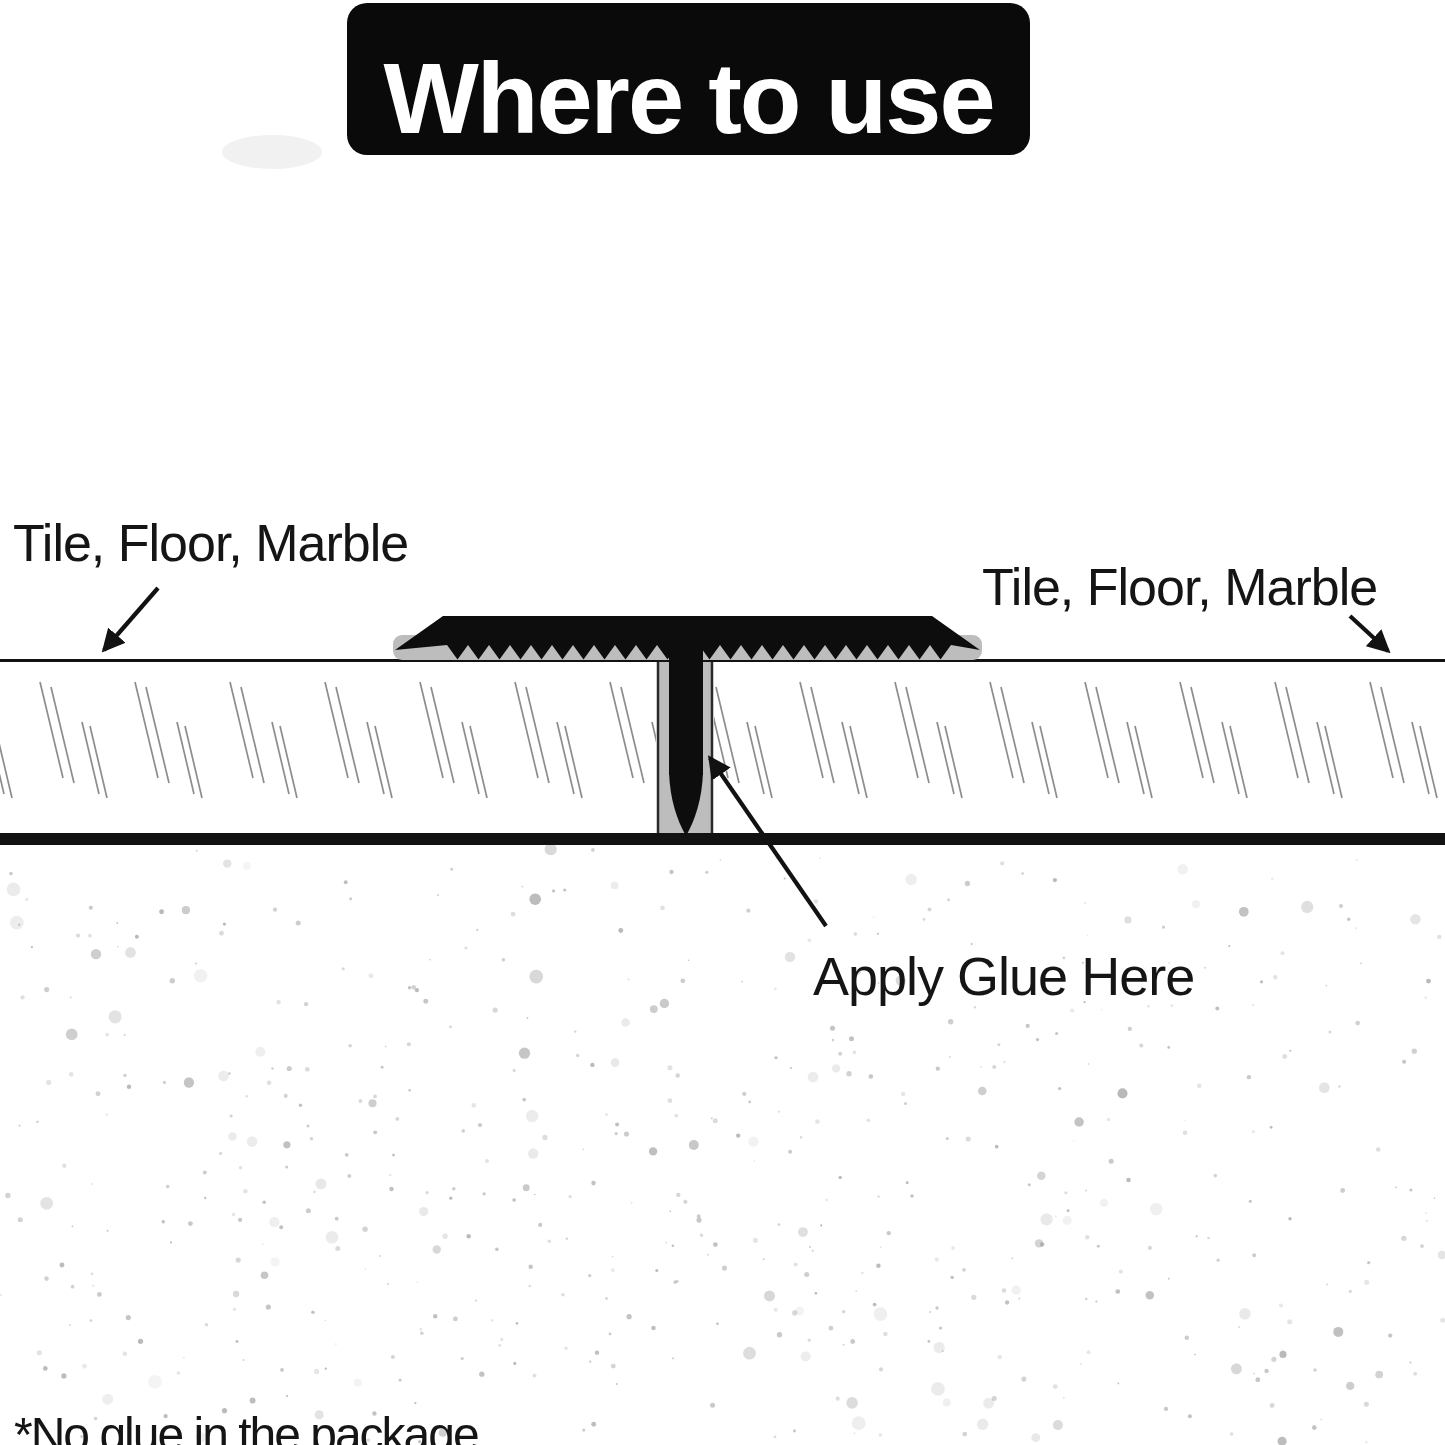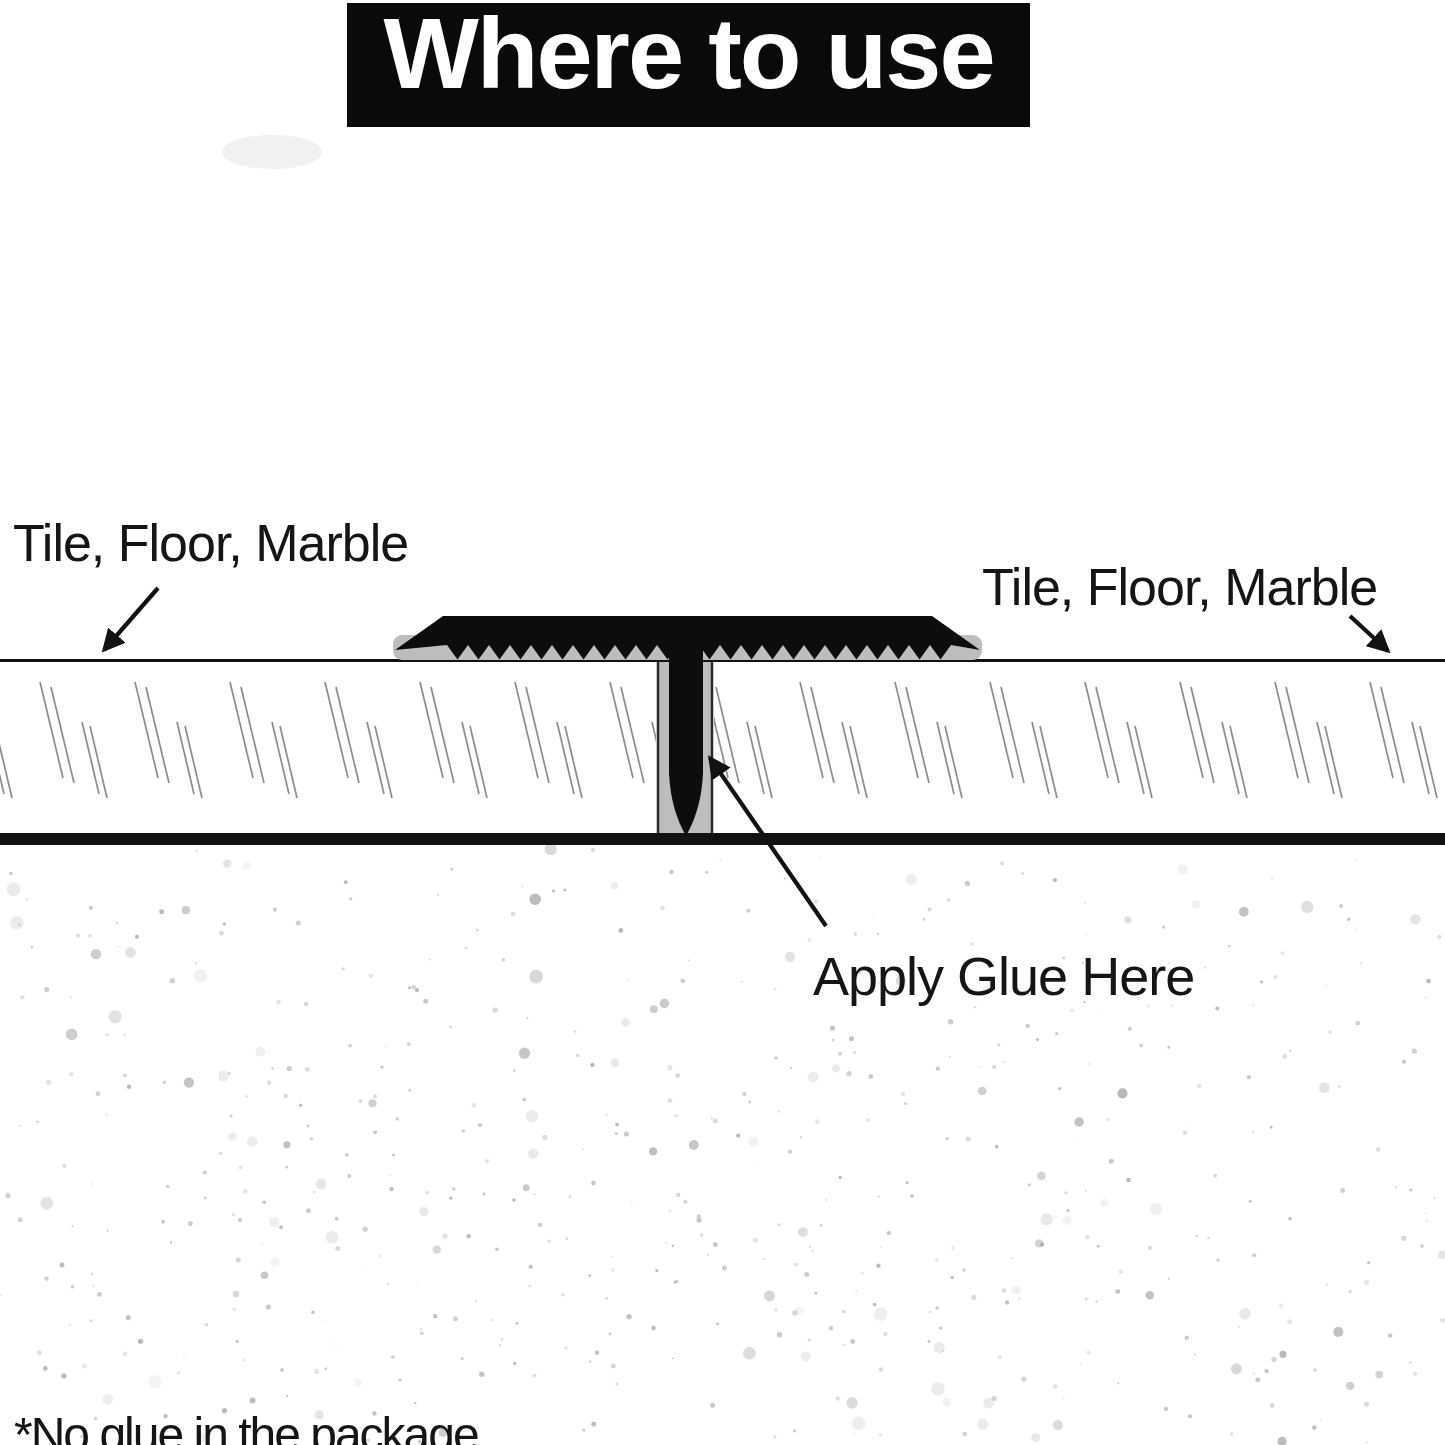--- a/index.html
+++ b/index.html
@@ -1,22 +1,22 @@
 <!DOCTYPE html>
 <html><head>
 <meta charset="utf-8">
 <style>
   html,body{margin:0;padding:0;background:#ffffff;}
   #stage{
     position:relative;width:1445px;height:1445px;background:#ffffff;
     overflow:hidden;font-family:"Liberation Sans",sans-serif;
   }
   #titlebar{
-    position:absolute;left:347px;top:3px;width:683px;height:124px;
-    background:#0a0a0a;display:flex;align-items:flex-start;justify-content:center;
+    position:absolute;left:347px;top:3px;width:683px;height:152px;
+    background:#0a0a0a;display:flex;align-items:flex-end;justify-content:center;border-radius:20px;
   }
   #titlebar .t{
     color:#ffffff;font-size:101px;font-weight:700;letter-spacing:-2px;
     white-space:nowrap;line-height:1;padding-bottom:6px;
   }
   .lbl{position:absolute;color:#151515;white-space:nowrap;line-height:1.05;}
   #lbl-left-tile {left:13px;  top:516px; font-size:52px;font-weight:400;letter-spacing:-1px;}
   #lbl-right-tile{left:982px; top:560px; font-size:52px;font-weight:400;letter-spacing:-1px;}
   #lbl-glue      {left:813px; top:948px; font-size:54px;font-weight:400;letter-spacing:-1px;}
   #lbl-footnote  {left:14px;  top:1410px;font-size:48px;font-weight:400;letter-spacing:-2px;}

